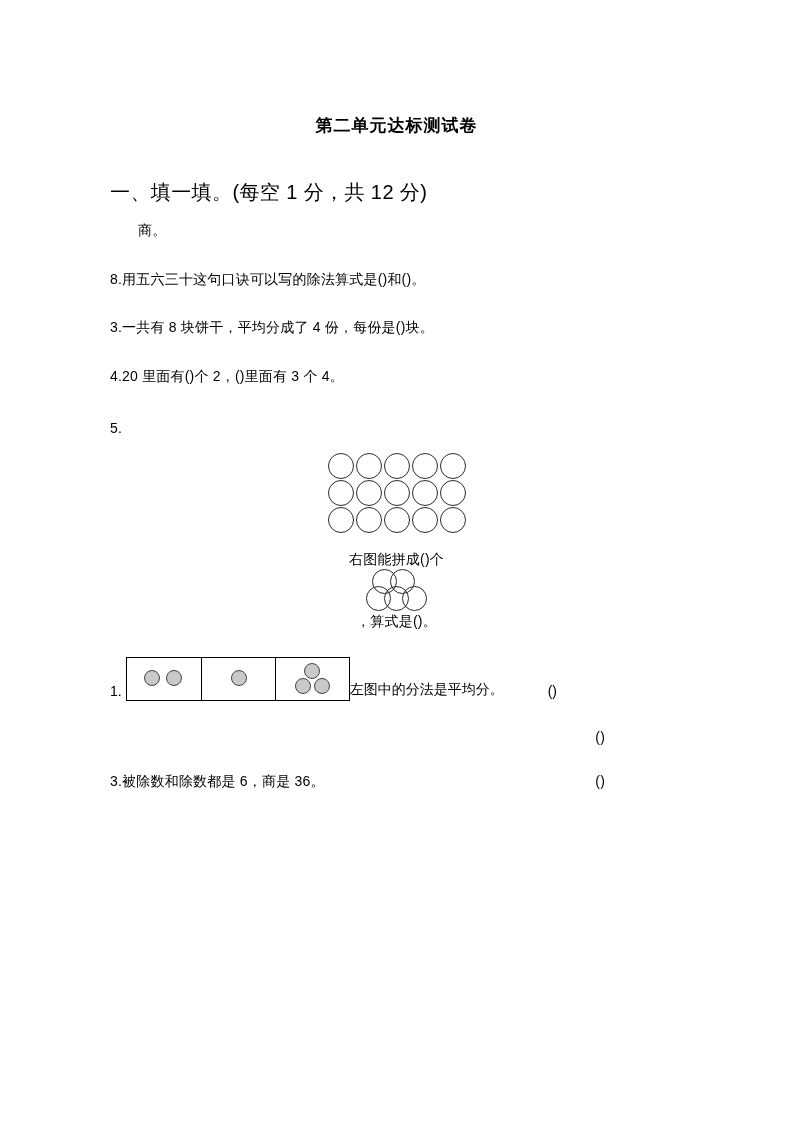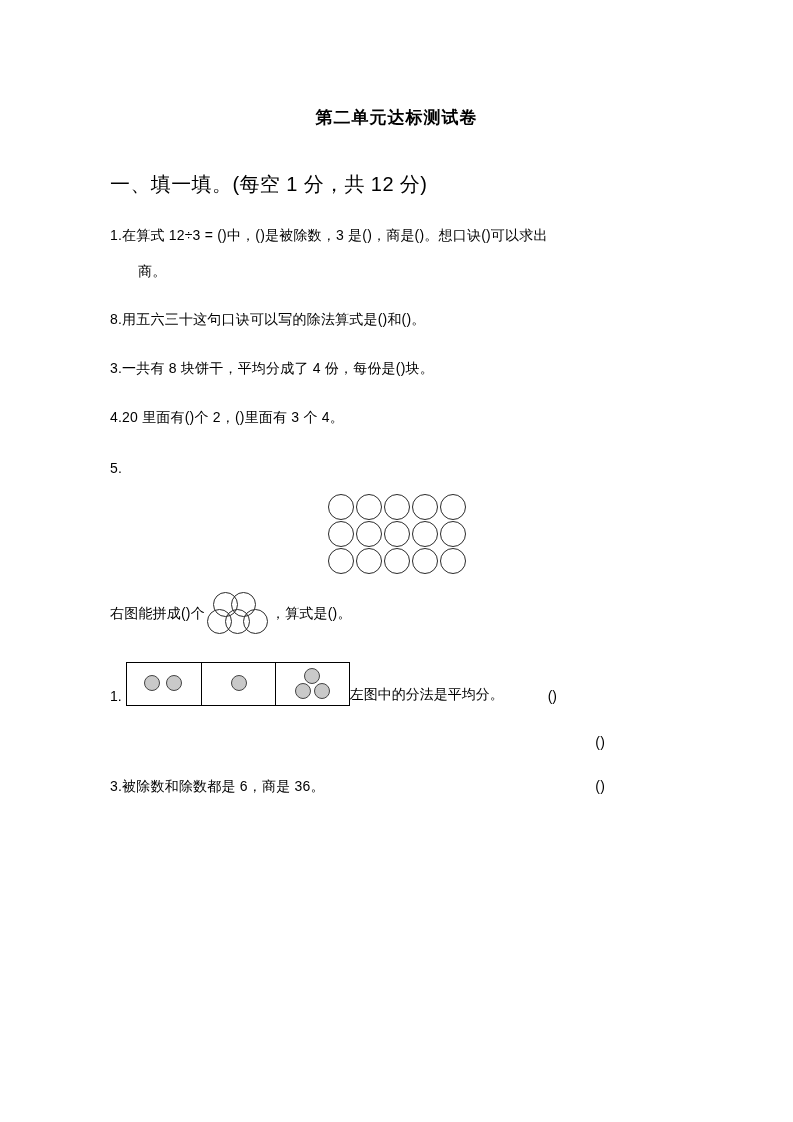--- a/index.html
+++ b/index.html
@@ -13,21 +13,21 @@
     font-family: "Liberation Serif", "DejaVu Serif", serif;
     color: #000000;
     position: relative;
     overflow: hidden;
   }
   .page {
     position: relative;
     width: 793px;
     height: 830px;
     box-sizing: border-box;
-    padding: 4px 110px;
+    padding: 12px 110px;
   }
   .doc-title {
     text-align: center;
     font-family: "Liberation Sans", "DejaVu Sans", sans-serif;
     font-weight: bold;
     font-size: 17px;
     letter-spacing: 1px;
     margin: 0;
     padding-top: 102px;
   }
@@ -74,20 +74,21 @@
   .circle-row + .circle-row { margin-top: 1px; }
 
   
   .q5-line {
     font-family: "Liberation Sans", "DejaVu Sans", sans-serif;
     font-size: 14px;
     margin-top: 18px;
     display: flex;
     align-items: center;
     letter-spacing: 0.2px;
+    flex-direction: column;
   }
   .flower {
     position: relative;
     width: 62px;
     height: 44px;
     display: inline-block;
     margin: 0 2px;
     vertical-align: middle;
   }
   .flower .fc {
@@ -162,21 +163,20 @@
 </style>
 </head>
 <body>
 
 <div class="page">
 
   <h1 class="doc-title">第二单元达标测试卷</h1>
 
   <div class="section-head">一、填一填。(每空 1 分，共 12 分)</div>
 
-  <div class="q">1.在算式 12÷3 = ()中，()是被除数，3 是()，商是()。想口诀()可以求出</div>
   <div class="q q-indent">商。</div>
 
   <div class="q">8.用五六三十这句口诀可以写的除法算式是()和()。</div>
 
   <div class="q">3.一共有 8 块饼干，平均分成了 4 份，每份是()块。</div>
 
   <div class="q">4.20 里面有()个 2，()里面有 3 个 4。</div>
 
   <div class="q q5">5.</div>
 

